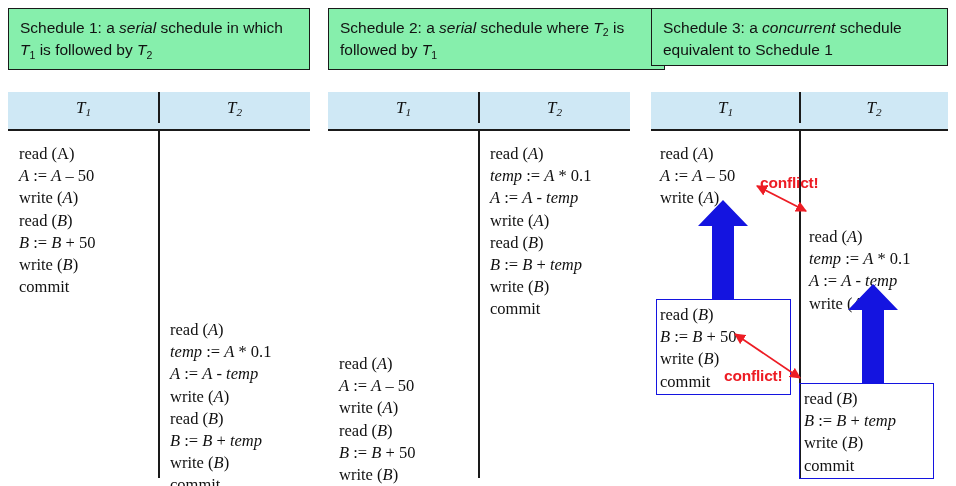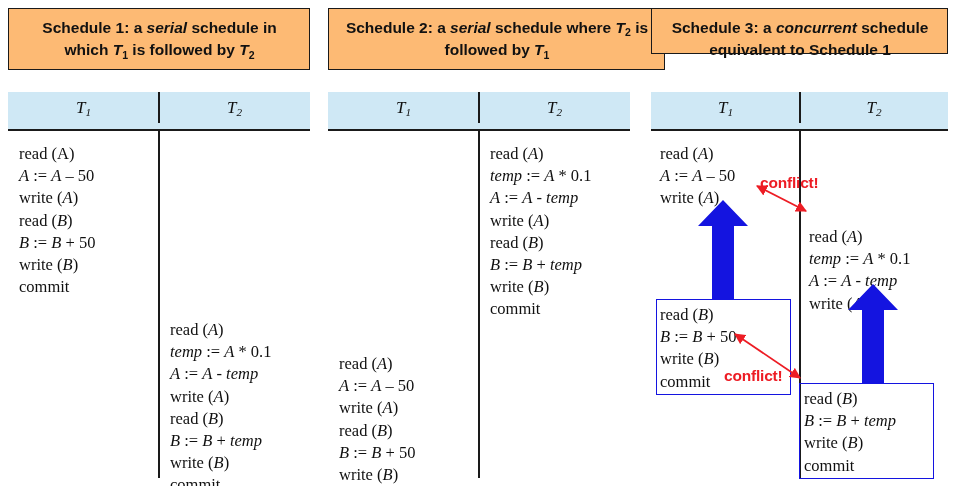--- a/index.html
+++ b/index.html
@@ -13,28 +13,27 @@
     position: relative;
     font-family: "Liberation Serif", serif;
     overflow: hidden;
   }
 
   
   .caption-box {
     position: absolute;
     box-sizing: border-box;
     border: 1.6px solid #1a1a1a;
-    background: #fdba74;
+    background: #86efac;
     font-family: "Liberation Sans", sans-serif;
     font-size: 15.5px;
-    font-weight: 700;
+    font-weight: 400;
     color: #111111;
     line-height: 1.45;
     padding: 8px 10px 8px 11px;
-    text-align: center;
   }
   .caption-box i { font-style: italic; }
   .caption-box sub {
     font-size: 0.68em;
     vertical-align: baseline;
     position: relative;
     top: 0.32em;
   }
   .cap-t { font-style: italic; }
 
@@ -114,21 +113,21 @@
 <body>
 
 <div class="caption-box" style="left:8px; top:8px; width:302px; height:62px;">
   <span><span>Schedule 1: a </span><i>serial</i><span> schedule in which </span><span class="cap-t">T</span><sub>1</sub><span> is followed by </span><span class="cap-t">T</span><sub>2</sub></span>
 </div>
 
 <div class="caption-box" style="left:328px; top:8px; width:337px; height:62px;">
   <span><span>Schedule 2: a </span><i>serial</i><span> schedule where </span><span class="cap-t">T</span><sub>2</sub><span> is followed by </span><span class="cap-t">T</span><sub>1</sub></span>
 </div>
 
-<div class="caption-box" style="left:651px; top:8px; width:297px; height:46px;">
+<div class="caption-box" style="left:651px; top:8px; width:297px; height:58px;">
   <span><span>Schedule 3: a </span><i>concurrent</i><span> schedule equivalent to Schedule 1</span></span>
 </div>
 
 <div class="sched" style="left:8px; top:92px; width:302px;">
   <div class="sched-head">
     <div class="hcell" style="left:0; width:151px;"><span>T</span><sub>1</sub></div>
     <div class="hcell" style="left:151px; width:151px;"><span>T</span><sub>2</sub></div>
     <div class="vdiv" style="left:150px; top:0; height:31px;"></div>
   </div>
   <div class="sched-body" style="height:378px;">

